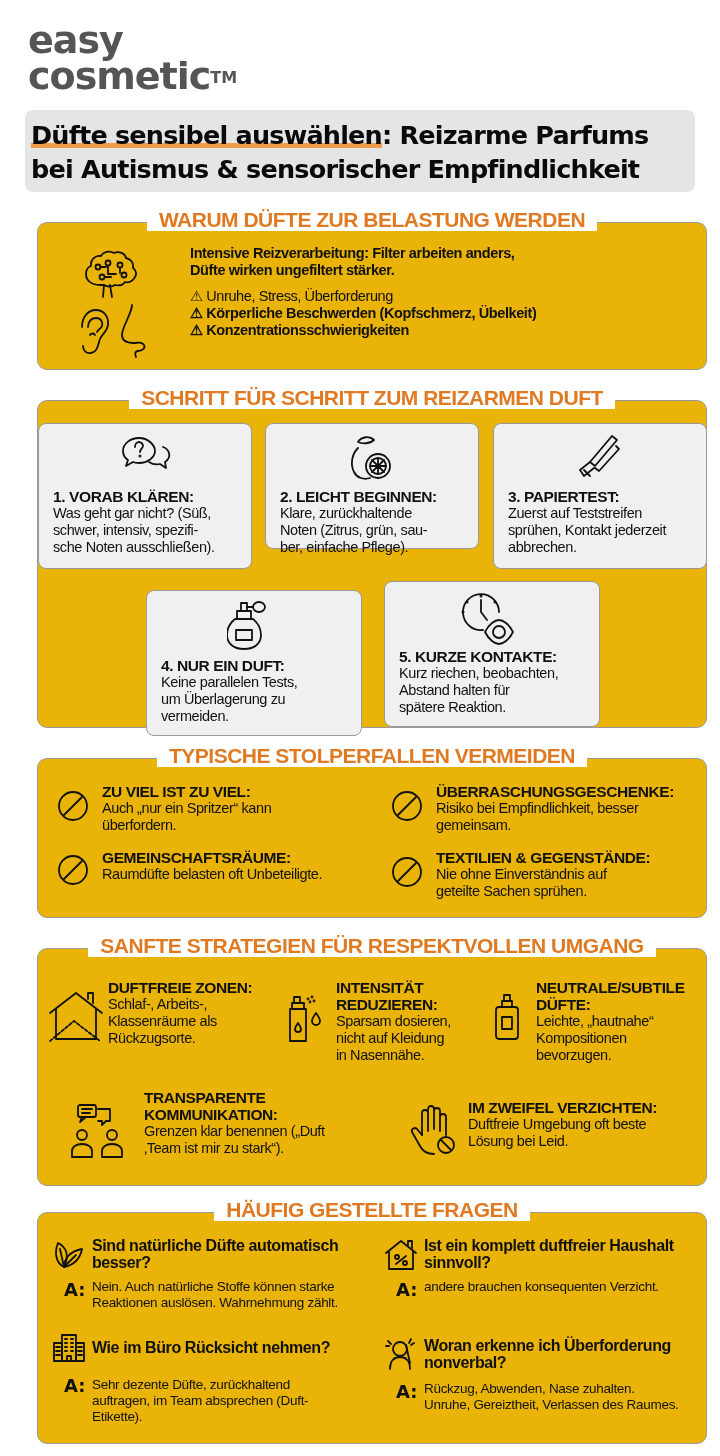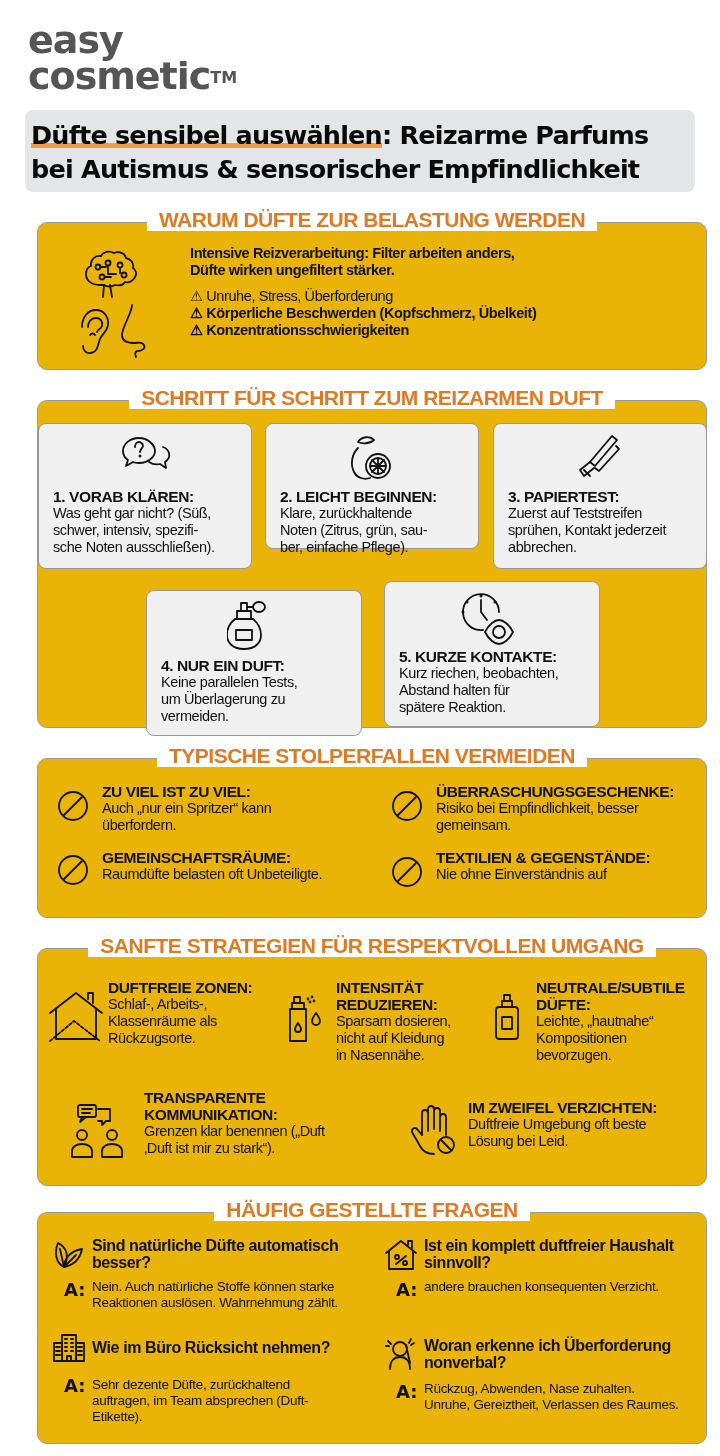--- a/index.html
+++ b/index.html
@@ -216,20 +216,21 @@
     </div>
   </div>
   <div class="pit" style="left:352px;top:90px;">
     <div class="icon" style="left:0;top:6px;"><svg width="34" height="34" viewBox="0 0 34 34">
           <circle cx="17" cy="17" r="14"></circle>
           <path d="M8 26L26 8"></path>
         </svg></div>
     <div class="txt cond">
       <div class="t-bold">TEXTILIEN &amp; GEGENSTÄNDE:</div>
       <div class="t-reg">Nie ohne Einverständnis auf</div>
+      <div class="t-reg">geteilte Sachen sprühen.</div>
     </div>
   </div>
 </div>
 
 <div class="section" style="top:948px;height:238px;">
   <div class="sec-title"><span>SANFTE STRATEGIEN FÜR RESPEKTVOLLEN UMGANG</span></div>
 
   <div class="strat" style="left:10px;top:30px;">
     <div class="icon" style="left:0;top:10px;">
       <svg width="56" height="54" viewBox="0 0 56 54">
@@ -297,21 +298,21 @@
         <circle cx="14" cy="32" r="5"></circle>
           <path d="M4 54v-6c0-4 4-7 10-7s10 3 10 7v6z"></path>
         <circle cx="44" cy="32" r="5"></circle>
           <path d="M34 54v-6c0-4 4-7 10-7s10 3 10 7v6z"></path>
       </svg>
     </div>
     <div class="cond" style="position:absolute;left:76px;top:0;width:220px;">
       <div class="t-bold">TRANSPARENTE</div>
       <div class="t-bold">KOMMUNIKATION:</div>
       <div class="t-reg">Grenzen klar benennen („Duft</div>
-      <div class="t-reg">‚Duft ist mir zu stark“).</div>
+      <div class="t-reg">‚Team ist mir zu stark“).</div>
     </div>
   </div>
 
   <div class="strat" style="left:370px;top:150px;">
     <div class="icon" style="left:0;top:6px;">
       <svg width="50" height="52" viewBox="0 0 50 52">
         <path d="M14 30V8a3 3 0 0 1 6 0v18M20 24V4a3 3 0 0 1 6 0v20M26 24V6a3 3 0 0 1 6 0v20M32 26V12a3 3 0 0 1 6 0v18"></path>
         <path d="M14 30l-5-6a3 3 0 0 0-5 3l8 14c3 6 8 8 14 8"></path>
         <circle cx="38" cy="40" r="8"></circle>
           <path d="M33 35l10 10"></path>

